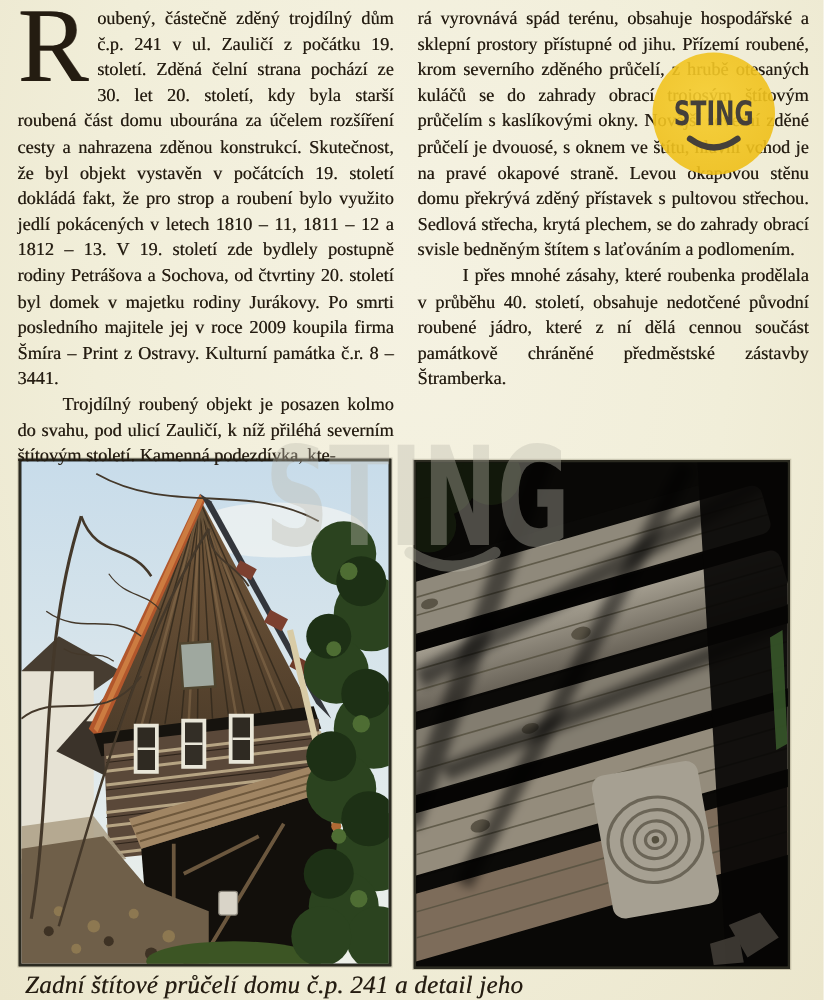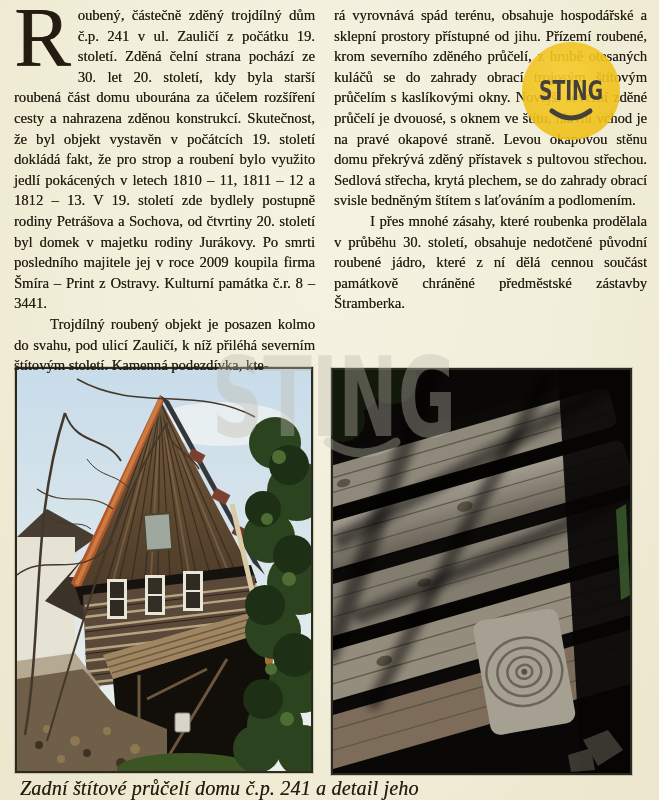--- a/index.html
+++ b/index.html
@@ -55,21 +55,21 @@
 
 <div class="page">
 
   <section class="col col-left">
     <p class="para"><span class="dropcap">R</span><span>oubený, částečně zděný trojdílný dům č.p. 241 v ul. Zauličí z počátku 19. století. Zděná čelní strana pochází ze 30. let 20. století, kdy byla starší roubená část domu ubourána za účelem rozšíření cesty a nahrazena zděnou konstrukcí. Skutečnost, že byl objekt vystavěn v počátcích 19. století dokládá fakt, že pro strop a roubení bylo využito jedlí pokácených v letech 1810 – 11, 1811 – 12 a 1812 – 13. V 19. století zde bydlely postupně rodiny Petrášova a Sochova, od čtvrtiny 20. století byl domek v majetku rodiny Jurákovy. Po smrti posledního majitele jej v roce 2009 koupila firma Šmíra – Print z Ostravy. Kulturní památka č.r. 8 –3441.</span></p>
     <p class="para indent">Trojdílný roubený objekt je posazen kolmo do svahu, pod ulicí Zauličí, k níž přiléhá severním štítovým století. Kamenná podezdívka, kte-</p>
   </section>
 
   <section class="col col-right">
     <p class="para">rá vyrovnává spád terénu, obsahuje hospodářské a sklepní prostory přístupné od jihu. Přízemí roubené, krom severního zděného průčelí, z hrubě otesaných kuláčů se do zahrady obrací trojosým štítovým průčelím s kaslíkovými okny. Novější severní zděné průčelí je dvouosé, s oknem ve štítu, hlavní vchod je na pravé okapové straně. Levou okapovou stěnu domu překrývá zděný přístavek s pultovou střechou. Sedlová střecha, krytá plechem, se do zahrady obrací svisle bedněným štítem s laťováním a podlomením.</p>
-    <p class="para indent">I přes mnohé zásahy, které roubenka prodělala v průběhu 30. století, obsahuje nedotčené původní roubené jádro, které z ní dělá cennou součást památkově chráněné předměstské zástavby Štramberka.</p>
+    <p class="para indent">I přes mnohé zásahy, které roubenka prodělala v průběhu 40. století, obsahuje nedotčené původní roubené jádro, které z ní dělá cennou součást památkově chráněné předměstské zástavby Štramberka.</p>
   </section>
 
   <figure class="photo photo-left" role="img" aria-label="Zadní štítové průčelí roubeného domu č.p. 241 se zahradou a stromy">
     <svg width="294" height="402" viewBox="0 0 294 402" xmlns="http://www.w3.org/2000/svg">
       <defs>
         <linearGradient id="skyg" x1="0" y1="0" x2="0" y2="1">
           <stop offset="0" stop-color="#c8dcea"></stop>
             <stop offset="0.7" stop-color="#e3ebec"></stop>
             <stop offset="1" stop-color="#edf0e9"></stop>
         </linearGradient>

